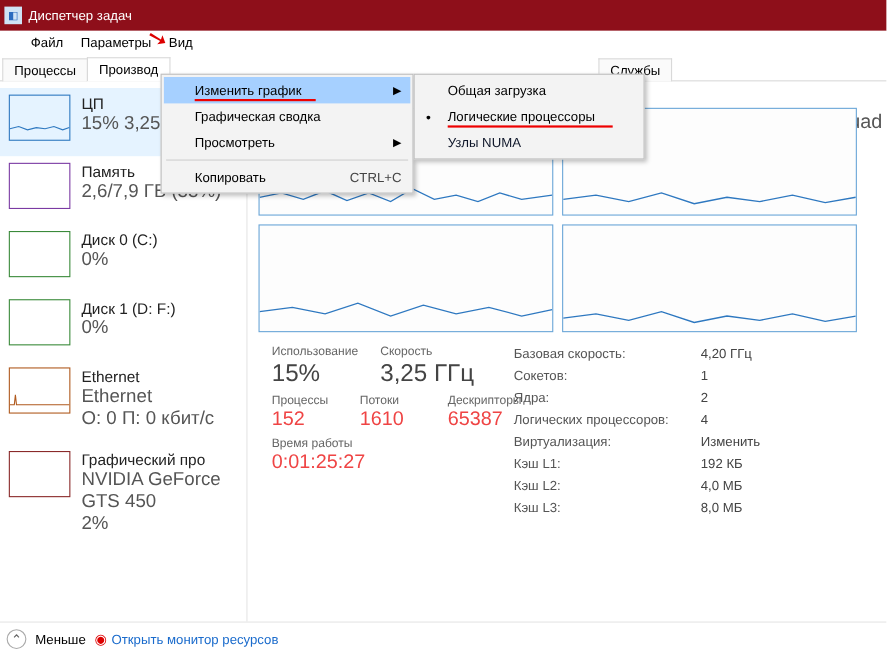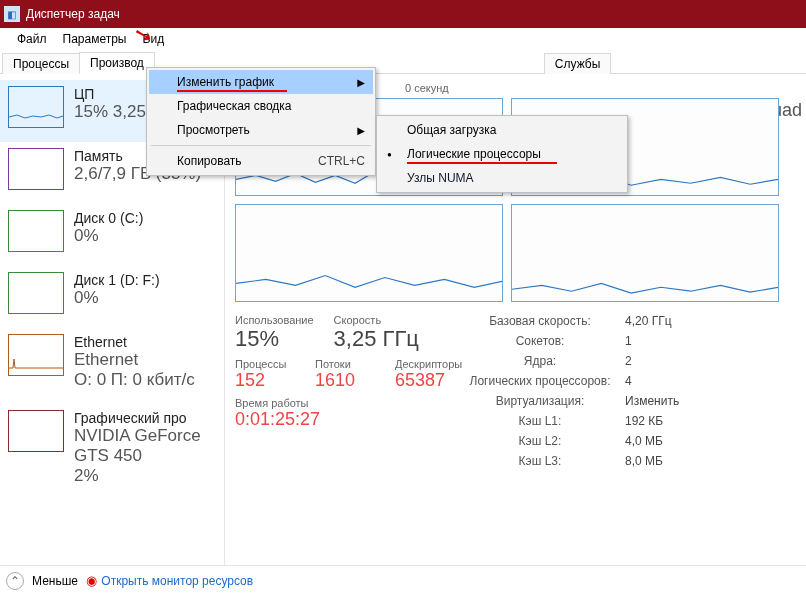--- a/index.html
+++ b/index.html
@@ -3,21 +3,21 @@
 <meta charset="utf-8">
 <style>
   * { box-sizing: border-box; margin: 0; padding: 0; font-family: "Segoe UI", Tahoma, sans-serif; font-size: 12px; }
   body { width: 806px; height: 595px; background: #fff; overflow: hidden; position: relative; }
 
   .titlebar { height: 28px; background: #8e0f1a; color: #fff; display: flex; align-items: center; padding: 0 4px; }
   .titlebar .app-icon { width: 16px; height: 16px; background: #cfe3f5; display: inline-flex; align-items: center; justify-content: center; margin-right: 6px; }
   .titlebar .app-icon span{ color:#2a6bbf; font-size:10px; }
   .titlebar .title { font-size: 12px; }
 
-  .menubar { height: 22px; display: flex; align-items: center; padding: 0 9px; background:#fff; position:relative; }
+  .menubar { height: 22px; display: flex; align-items: center; padding: 0 20px; background:#fff; position:relative; }
   .menubar .mi { padding: 2px 8px; color:#000; }
   .menubar .arrow { position:absolute; left:134px; top:-6px; color:#d00; font-size:22px; transform:rotate(-15deg); pointer-events:none; }
 
   .tabs { height: 24px; display:flex; align-items:flex-end; padding-left:2px; border-bottom:1px solid #d9d9d9; position:relative; }
   .tabs .tab { padding: 3px 10px; border:1px solid #d9d9d9; border-bottom:none; background:#fafafa; margin-right:-1px; position:relative; top:1px; }
   .tabs .tab.active { background:#fff; border-bottom:1px solid #fff; }
   .tabs .tab.last { margin-left: 390px; }
 
   .workarea { display:flex; height: calc(595px - 28px - 22px - 24px - 30px); }
 
@@ -29,23 +29,23 @@
   .sb-title { font-size:14px; color:#222; }
   .sb-sub { font-size:17px; color:#555; }
 
   .main { flex:1; padding: 8px 0 0 10px; position:relative; }
   .cpu-name { position:absolute; right:4px; top:26px; font-size:18px; color:#555; }
   .caption { font-size:11px; color:#666; }
   .charts { display:flex; flex-wrap:wrap; gap:8px; margin-top:4px; }
   .chart { width:268px; height:98px; border:1px solid #6aa6d8; background:#fdfdfd; position:relative; }
   .chart svg { width:100%; height:100%; display:block; }
 
-  .stats { display:flex; margin-top:12px; }
+  .stats { display:flex; margin-top:12px;margin-left:12px; }
   .stats-left { width:220px; }
-  .stats-right { flex:1;text-align:center; }
+  .stats-right { flex:1; }
   .stat-label { font-size:11px; color:#666; }
   .stat-big { font-size:22px; color:#444; margin-bottom:6px; }
   .stat-row { display:flex; gap:20px; }
   .stat-row > div { min-width:60px; }
   .stat-mid { font-size:18px; color:#ef4444; margin-bottom:6px; }
   .kvrow { display:flex; font-size:12px; color:#444; height:20px; }
   .kvrow .k { width:170px; color:#555; }
 
   .footer { height:30px; border-top:1px solid #e5e5e5; display:flex; align-items:center; padding:0 6px; gap:8px; }
   .footer .chev { width:18px; height:18px; border:1px solid #aaa; border-radius:50%; display:flex; align-items:center; justify-content:center; color:#666; }
@@ -259,21 +259,21 @@
     <span>Просмотреть</span>
     <span class="rarrow">▶</span>
   </div>
   <div style="height:1px;background:#cfcfcf;margin:3px 2px;"></div>
   <div class="row">
     <span>Копировать</span>
     <span class="shortcut">CTRL+C</span>
   </div>
 </div>
 
-<div class="ctxmenu" style="left:376px; top:67px; width:252px;margin-top:48px;">
+<div class="ctxmenu" style="left:376px; top:67px; width:210px;">
   <div class="row">
     <span>Общая загрузка</span>
   </div>
   <div class="row">
     <span class="bullet">●</span>
     <span>Логические процессоры</span>
     <span class="redline" style="width:150px;"></span>
   </div>
   <div class="row" style="color:#0f172a;">
     <span>Узлы NUMA</span>

